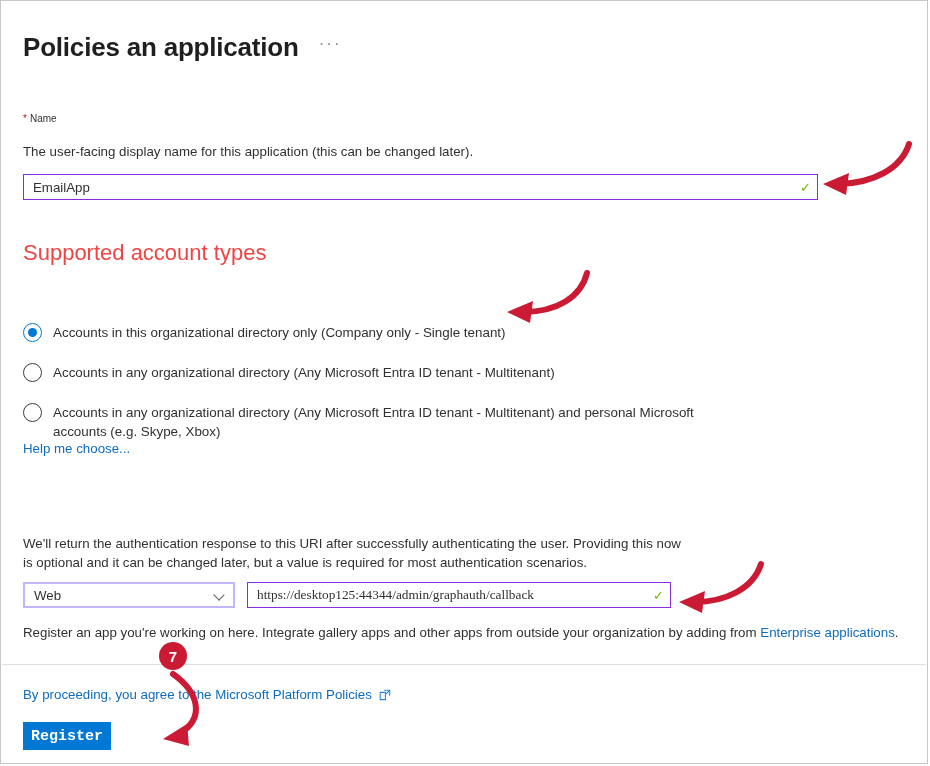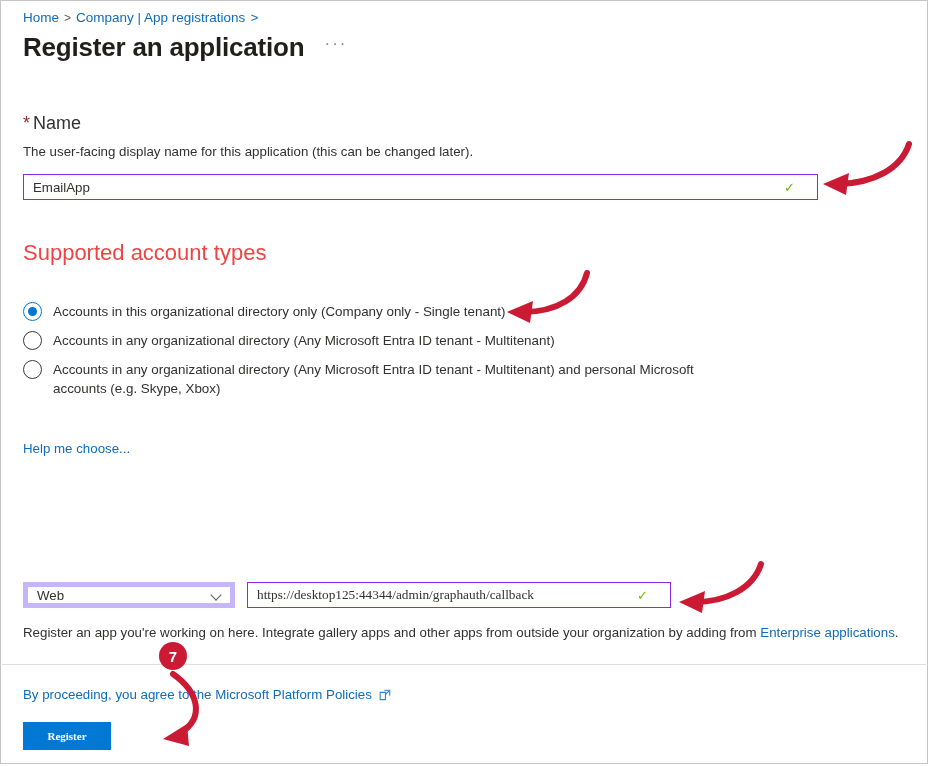--- a/index.html
+++ b/index.html
@@ -68,21 +68,21 @@
     font-size: 17px;
     letter-spacing: 2px;
     cursor: pointer;
     padding-bottom: 6px;
   }
 
   
   .label-required {
     position: absolute;
     left: 22px;
-    font-size: 18px;
+    font-size: 10px;
     color: #323130;
   }
   .req-star { color: #a4262c; margin-right: 3px; }
 
   .help-text {
     position: absolute;
     left: 22px;
     font-size: 13.3px;
     line-height: 19px;
     color: #323130;
@@ -98,41 +98,41 @@
 
   
   .textbox {
     position: absolute;
     box-sizing: border-box;
     border: 1px solid #8a2be2;
     background: #ffffff;
     height: 26px;
     display: flex;
     align-items: center;
-    padding: 0 18px 0 9px;
+    padding: 0 2px 0 9px;
   }
   .textbox .value {
     font-size: 13.3px;
     color: #323130;
     flex: 1;
     white-space: nowrap;
     overflow: hidden;
   }
   .check-ok {
     color: #6bb700;
     font-size: 13px;
     margin-right: 4px;
     line-height: 1;
   }
 
   
   .dropdown {
     position: absolute;
     box-sizing: border-box;
-    border: 5px solid #c4b5fd;
+    border: 2px solid #c4b5fd;
     background: #ffffff;
     height: 26px;
     display: flex;
     align-items: center;
     padding: 0 8px 0 9px;
     cursor: pointer;
   }
   .dropdown .value {
     font-size: 13.3px;
     color: #323130;
@@ -152,20 +152,21 @@
     transform: rotate(45deg);
   }
 
   
   .radio-group { position: absolute; left: 22px; }
   .radio-row {
     display: flex;
     align-items: flex-start;
     margin-bottom: 10px;
     cursor: pointer;
+    margin-top: 21px;
   }
   .radio {
     width: 19px; height: 19px;
     border-radius: 50%;
     border: 1.4px solid #3b3a39;
     box-sizing: border-box;
     margin-right: 11px;
     flex: 0 0 auto;
     background: #fff;
     position: relative;
@@ -223,28 +224,28 @@
     width: 12px; height: 12px;
     position: relative;
   }
   .register-btn {
     position: absolute;
     left: 22px;
     width: 88px;
     height: 28px;
     background: #0078d4;
     color: #ffffff;
-    font-size: 11px;
+    font-size: 15px;
     font-weight: 700;
     border: none;
     cursor: pointer;
     display: flex;
     align-items: center;
     justify-content: center;
-    font-family: Liberation Serif, serif;
+    font-family: Liberation Mono, monospace;
   }
 
   
   .anno-layer {
     position: absolute;
     left: 0; top: 0;
     width: 928px; height: 764px;
     pointer-events: none;
   }
   .badge {
@@ -259,26 +260,23 @@
     align-items: center;
     justify-content: center;
     font-family: "Liberation Sans", sans-serif;
   }
 </style>
 </head>
 <body>
 
 <div class="page">
 
-  <div class="breadcrumb">
-    <span class="crumb-link">Home</span><span class="crumb-sep">&gt;</span><span class="crumb-link">Company | App registrations</span><span class="crumb-tail">&gt;</span>
-  </div>
 
   <div class="title-row">
-    <span class="page-title">Register an application</span>
+    <span class="page-title">Policies an application</span>
     <span class="ellipsis-btn">···</span>
   </div>
 
   <div class="label-required" style="top:112px;">
     <span class="req-star">*</span><span>Name</span>
   </div>
   <div class="help-text" style="top:141px;">The user-facing display name for this application (this can be changed later).</div>
   <div class="textbox" style="left:22px; top:173px; width:795px;">
     <span class="value">EmailApp</span>
     <span class="check-ok">✓</span>
@@ -296,20 +294,21 @@
       <span class="radio-label">Accounts in any organizational directory (Any Microsoft Entra ID tenant - Multitenant)</span>
     </div>
     <div class="radio-row">
       <span class="radio"></span>
       <span class="radio-label">Accounts in any organizational directory (Any Microsoft Entra ID tenant - Multitenant) and personal Microsoft accounts (e.g. Skype, Xbox)</span>
     </div>
   </div>
 
   <div class="help-link" style="top:440px;">Help me choose...</div>
 
+  <div class="help-text" style="top:533px; width:660px;">We'll return the authentication response to this URI after successfully authenticating the user. Providing this now is optional and it can be changed later, but a value is required for most authentication scenarios.</div>
 
   <div class="dropdown" style="left:22px; top:581px; width:212px;">
     <span class="value">Web</span>
     <span class="chev"></span>
   </div>
 
   <div class="textbox" style="left:246px; top:581px; width:424px;font-family:Liberation Serif, serif;">
     <span class="value">https://desktop125:44344/admin/graphauth/callback</span>
     <span class="check-ok">✓</span>
   </div>

